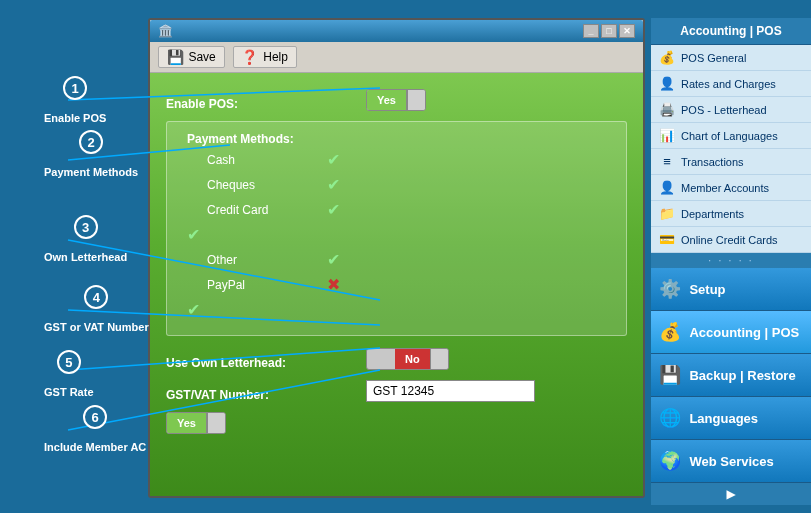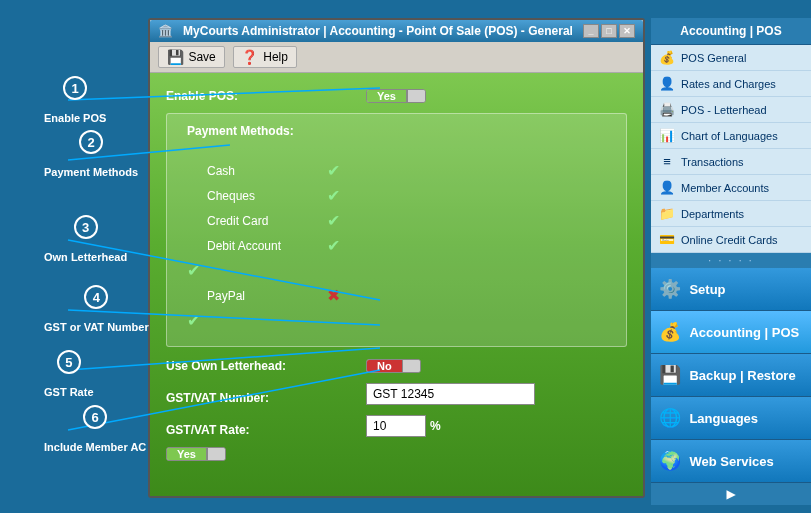--- a/index.html
+++ b/index.html
@@ -131,21 +131,21 @@
     }
 
     
     .toggle-switch {
       display: flex;
       align-items: center;
       background: #c8c8c8;
       border: 1px solid #888;
       border-radius: 3px;
       overflow: hidden;
-      height: 14px;
+      height: 22px;
     }
     .toggle-yes {
       background: #7ec850;
       color: white;
       font-weight: bold;
       font-size: 11px;
       padding: 0 10px;
       height: 100%;
       display: flex;
       align-items: center;
@@ -153,41 +153,42 @@
     }
     .toggle-no-active {
       background: #cc3333;
       color: white;
       font-weight: bold;
       font-size: 11px;
       padding: 12px 10px;
       height: 100%;
       display: flex;
       align-items: center;
+      margin-left: 28px;
     }
     .toggle-handle {
       background: #d0d0d0;
       width: 18px;
       height: 100%;
       border-left: 1px solid #888;
     }
 
     
     .payment-methods-box {
       background: rgba(255,255,255,0.15);
       border: 1px solid rgba(255,255,255,0.4);
       border-radius: 3px;
       padding: 10px 20px;
       margin-bottom: 12px;
     }
     .payment-section-title {
       color: white;
       font-weight: bold;
       font-size: 12px;
-      margin-bottom: 23px;
+      margin-bottom: 4px;
     }
     .payment-item {
       display: flex;
       align-items: center;
       margin-bottom: 6px;
     }
     .payment-name {
       color: white;
       font-size: 12px;
       min-width: 140px;
@@ -351,21 +352,20 @@
   </div>
   <div class="annotation" style="left:44px; top:405px;">
     <div class="annotation-bubble">6</div>
     <div class="annotation-label">Include Member AC</div>
   </div>
 </div>
 
 <div class="main-window">
   <div class="title-bar">
     <span>🏛️</span>
-    <span>MyCourts Administrator | Accounting - Point Of Sale (POS) - General</span>
     <div class="title-bar-controls">
       <div class="title-btn">_</div>
       <div class="title-btn">□</div>
       <div class="title-btn">✕</div>
     </div>
   </div>
 
   <div class="toolbar">
     <div class="toolbar-btn">
       <span class="toolbar-icon">💾</span>
@@ -395,24 +395,24 @@
       </div>
       <div class="payment-item">
         <span class="payment-name">Cheques</span>
         <span class="check-icon">✔</span>
       </div>
       <div class="payment-item">
         <span class="payment-name">Credit Card</span>
         <span class="check-icon">✔</span>
       </div>
       <div class="payment-item">
-        <span class="payment-name">Debit Account</span>
         <span class="check-icon">✔</span>
       </div>
       <div class="payment-item">
+        <span class="payment-name">Other</span>
         <span class="check-icon">✔</span>
       </div>
       <div class="payment-item">
         <span class="payment-name">PayPal</span>
         <span class="cross-icon">✖</span>
       </div>
       <div class="payment-item">
         <span class="check-icon">✔</span>
       </div>
     </div>
@@ -423,27 +423,20 @@
         <div class="toggle-no-active">No</div>
         <div class="toggle-handle"></div>
       </div>
     </div>
 
     <div class="form-row">
       <span class="form-label">GST/VAT Number:</span>
       <input class="form-input" type="text" style="min-width: 140px;" value="GST 12345">
     </div>
 
-    <div class="form-row">
-      <span class="form-label">GST/VAT Rate:</span>
-      <div class="form-input-with-unit">
-        <input class="form-input" type="text" style="min-width: 60px; width: 60px;" value="10">
-        <span class="unit-label">%</span>
-      </div>
-    </div>
 
     <div class="form-row">
       <div class="toggle-switch">
         <div class="toggle-yes">Yes</div>
         <div class="toggle-handle"></div>
       </div>
     </div>
 
   </div>
 </div>

